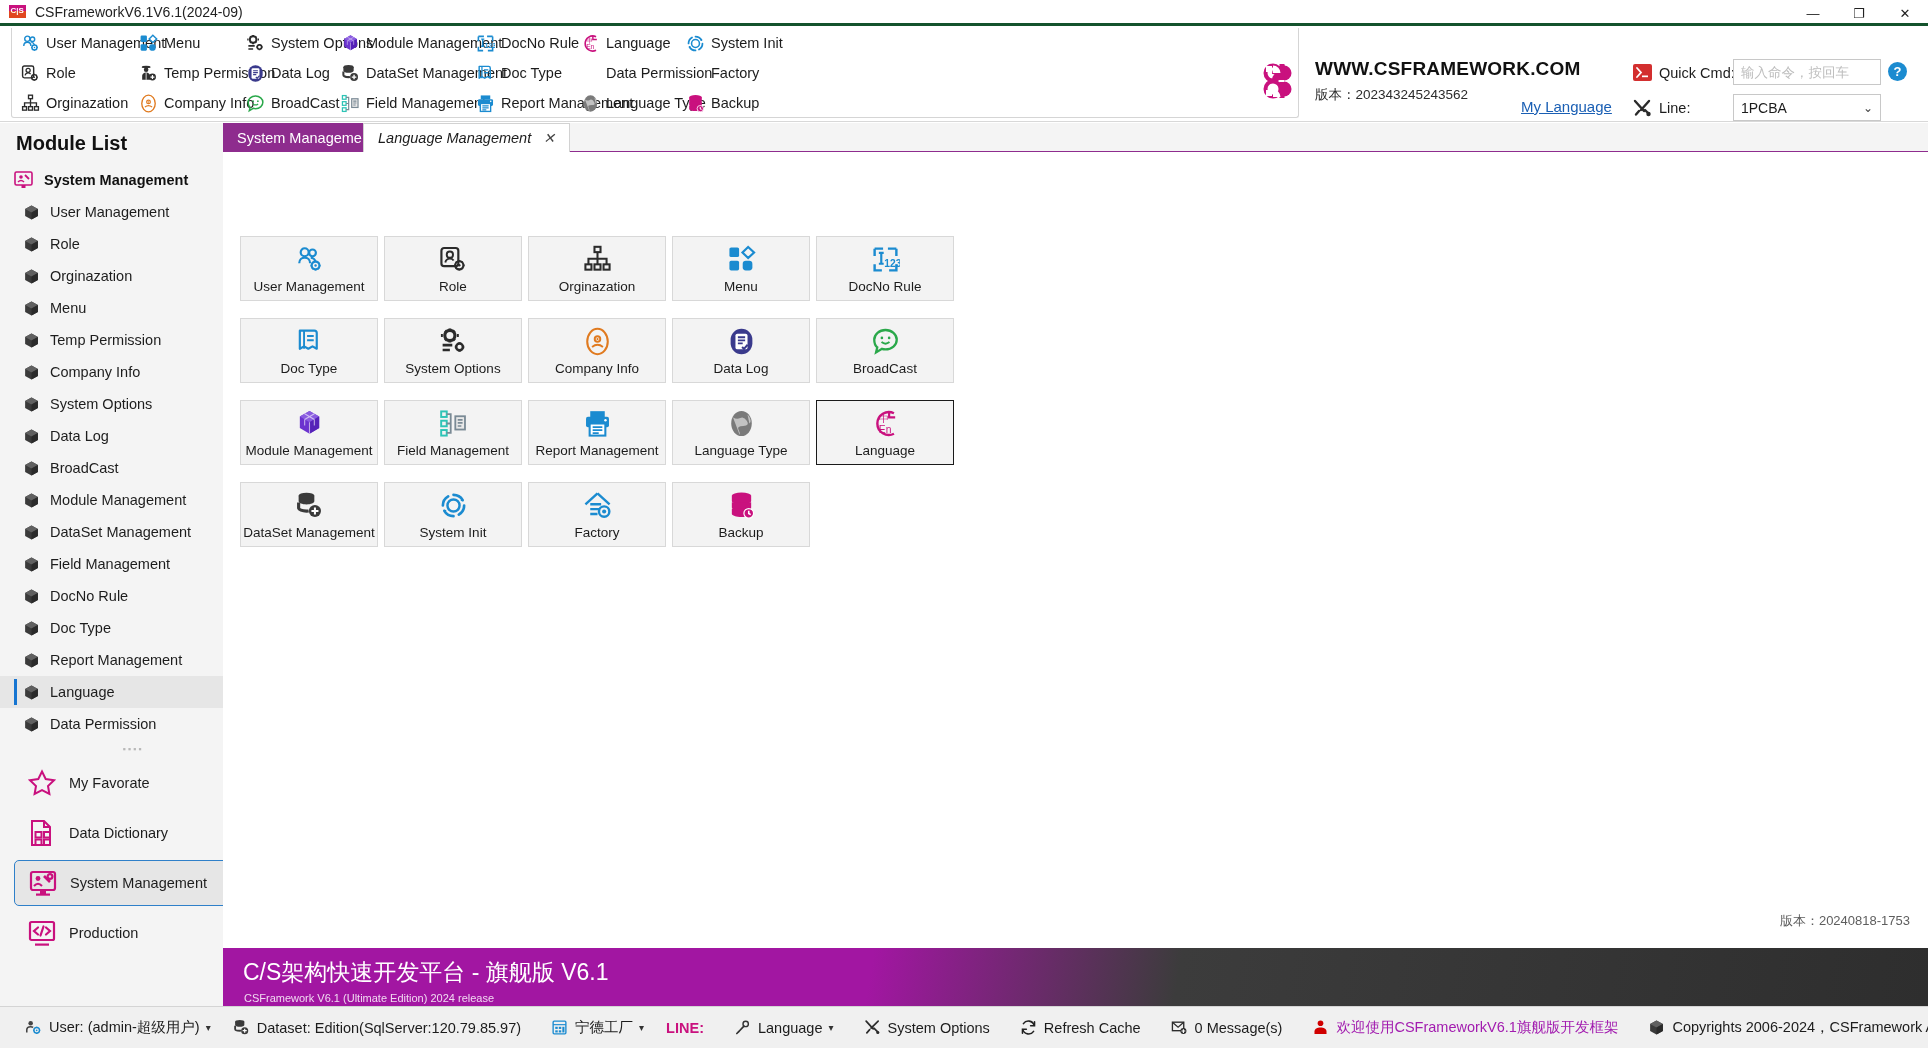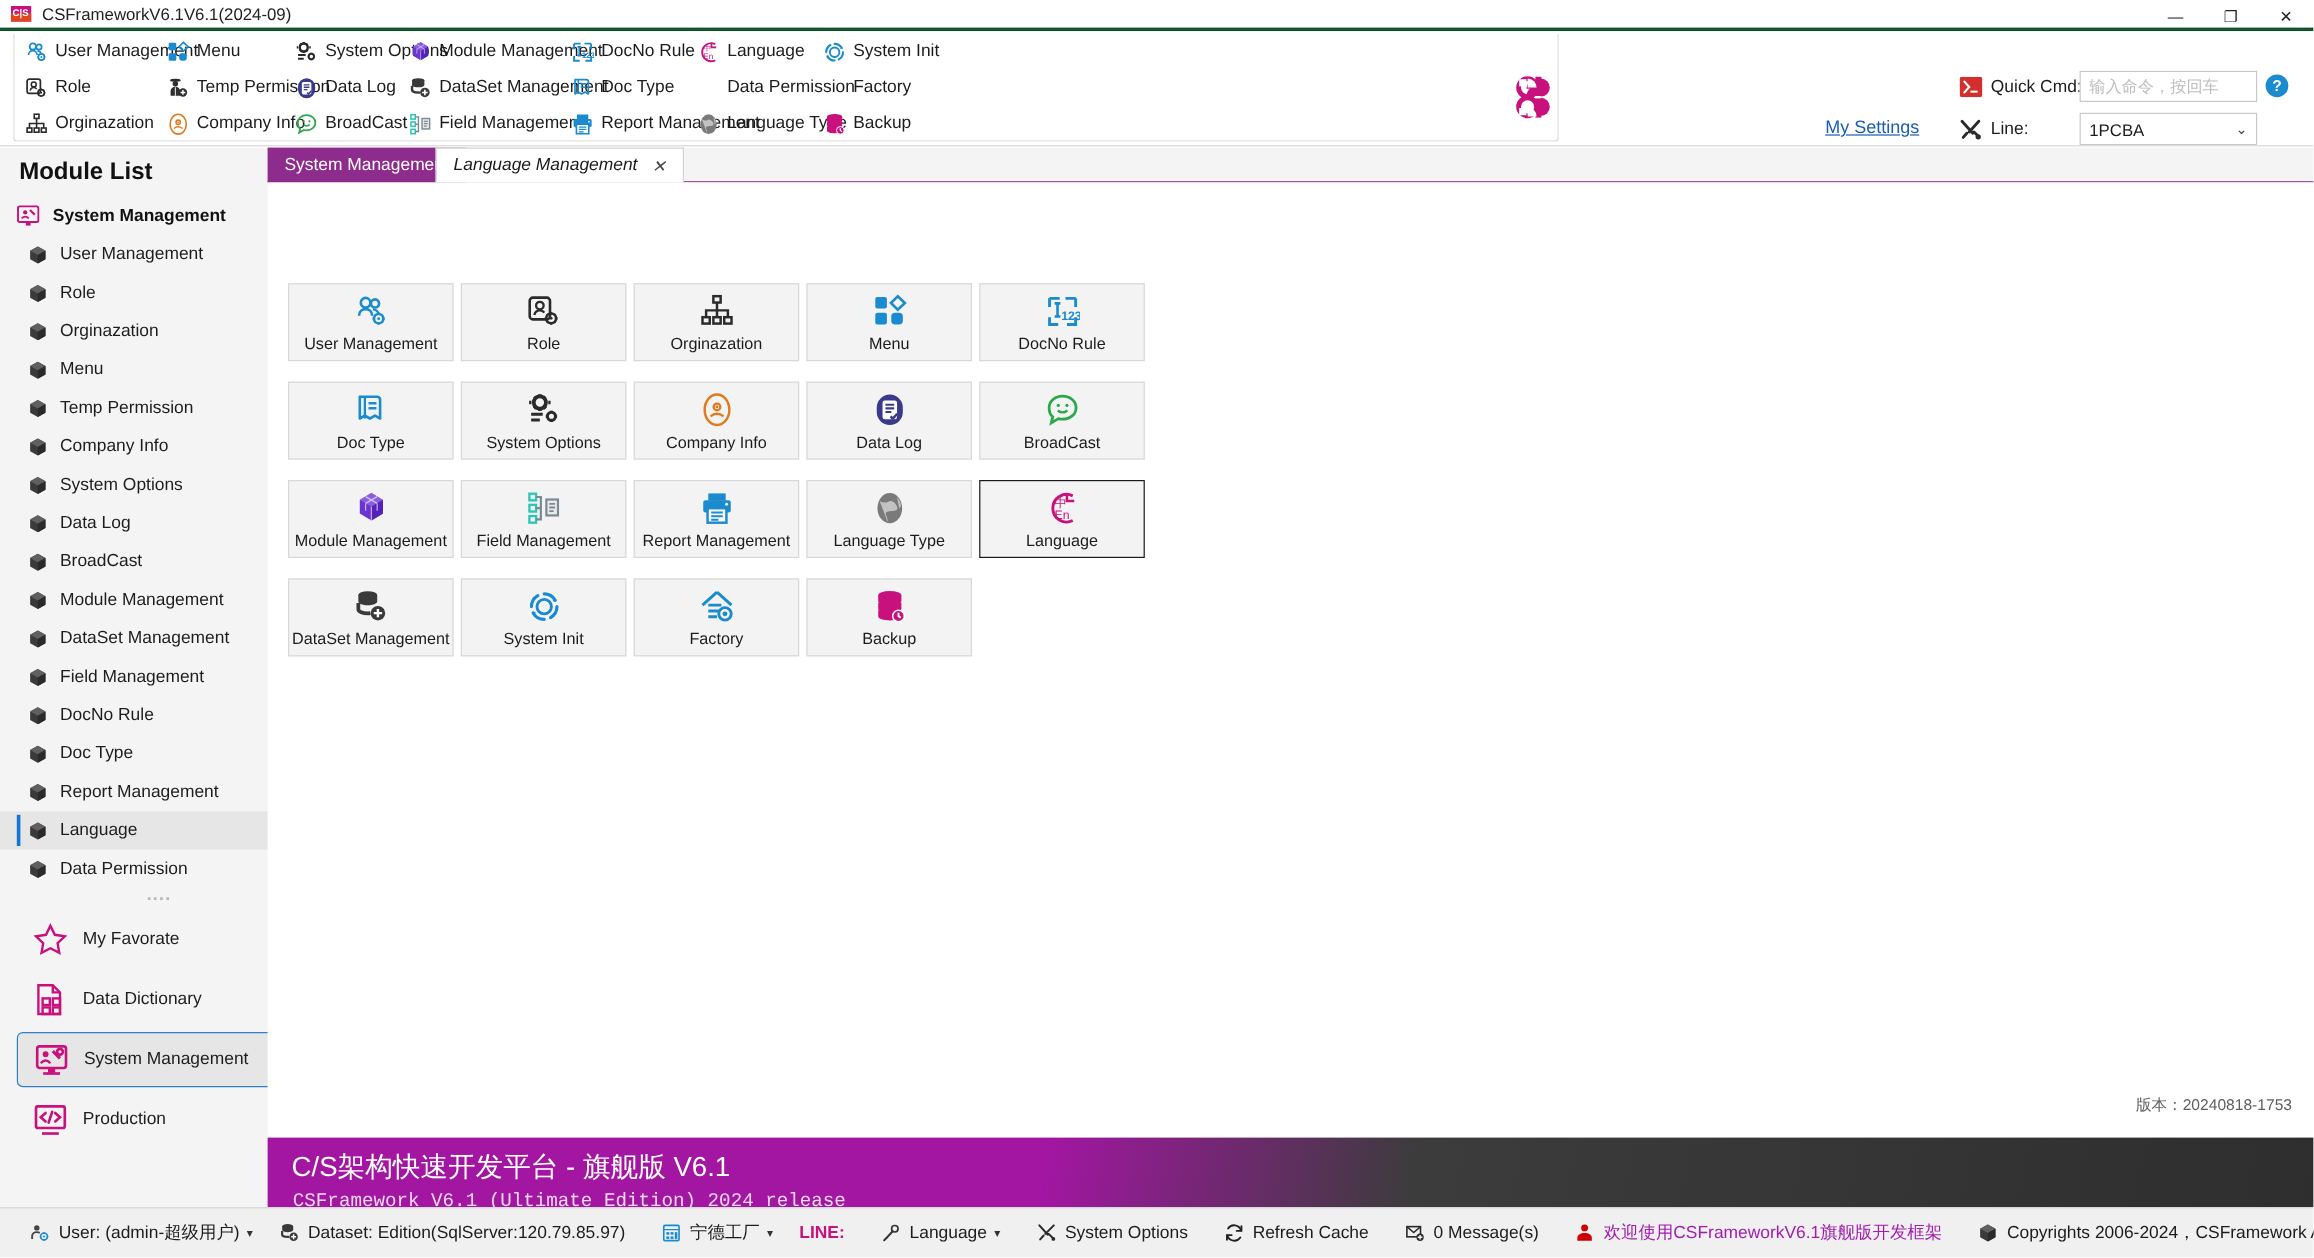--- a/index.html
+++ b/index.html
@@ -145,21 +145,21 @@
   .tile .ticon { height:31px; display:flex; align-items:center; justify-content:center; }
   .tile .tlabel { font-size:13.5px; color:#1c1c1c; margin-top:5px; line-height:1; }
 
   
   #banner {
     position:absolute; left:223px; bottom:42px; right:0; height:58px;
     background:linear-gradient(100deg,#a216a2 0%,#a216a2 38%,#3c3c3c 56%,#2e2e2e 100%);
     overflow:hidden;
   }
   #banner .b1 { position:absolute; left:20px; top:9px; color:#fff; font-size:23px; }
-  #banner .b2 { position:absolute; left:21px; top:44px; color:#f1d9f1; font-size:16px;font-family:Liberation Mono, monospace; }
+  #banner .b2 { position:absolute; left:21px; top:44px; color:#f1d9f1; font-size:11px; }
   #banner-wrap { position:absolute; left:223px; bottom:42px; right:0; height:96px; }
   #banner-ver { position:absolute; right:18px; top:2px; font-size:13px; color:#5e5e5e; }
 
   
   #statusbar {
     position:absolute; left:0; bottom:0; width:1928px; height:42px;
     background:#f0f0f0; border-top:1px solid #d4d4d4;
     display:flex; align-items:center; padding-left:14px;
   }
   .sbi { display:flex; align-items:center; font-size:14.5px; color:#1c1c1c; white-space:nowrap;
@@ -402,23 +402,27 @@
         <circle cx="11" cy="27" r="7.5" fill="none" stroke="#c9117e" stroke-width="4"></circle>
         <path d="M22 19.5 L22 34.5 A7.5 7.5 0 0 0 22 19.5 Z" fill="#c9117e"></path>
         <rect x="17.5" y="2" width="5" height="16" fill="#c9117e"></rect>
         <rect x="17.5" y="20" width="5" height="16" fill="#c9117e"></rect>
         <rect x="4" y="4" width="6" height="6" fill="#fff"></rect>
         <rect x="4" y="28" width="6" height="6" fill="#fff"></rect>
         <path d="M11 3.5 a7.5 7.5 0 0 1 7.5 7.5 l-7.5 0 z" fill="#fff"></path>
         <path d="M11 27.5 a7.5 7.5 0 0 1 7.5 7.5 l-7.5 0 z" fill="#fff"></path>
       </svg>
     </span>
+    <span>
+      <div class="t1">WWW.CSFRAMEWORK.COM</div>
+      <div class="t2">版本：202343245243562</div>
+    </span>
   </div>
 
-  <div id="mysettings">My Settings</div>
+  <div id="mysettings">My Language</div>
 
   <div class="qcrow" style="left:1633px; top:38px;">
     <span style="width:20px;height:18px;margin-right:6px;display:block">
       <svg width="19" height="17" viewBox="0 0 19 17">
           <rect x="0" y="0" width="19" height="17" rx="2" fill="#d32f2f"></rect>
           <path d="M4 4 L8 8.5 L4 13" stroke="#fff" stroke-width="1.8" fill="none" stroke-linecap="round"></path>
           <rect x="9" y="11.5" width="6" height="1.7" fill="#fff"></rect>
         </svg>
     </span>
     <span class="qclabel">Quick Cmd:</span>

